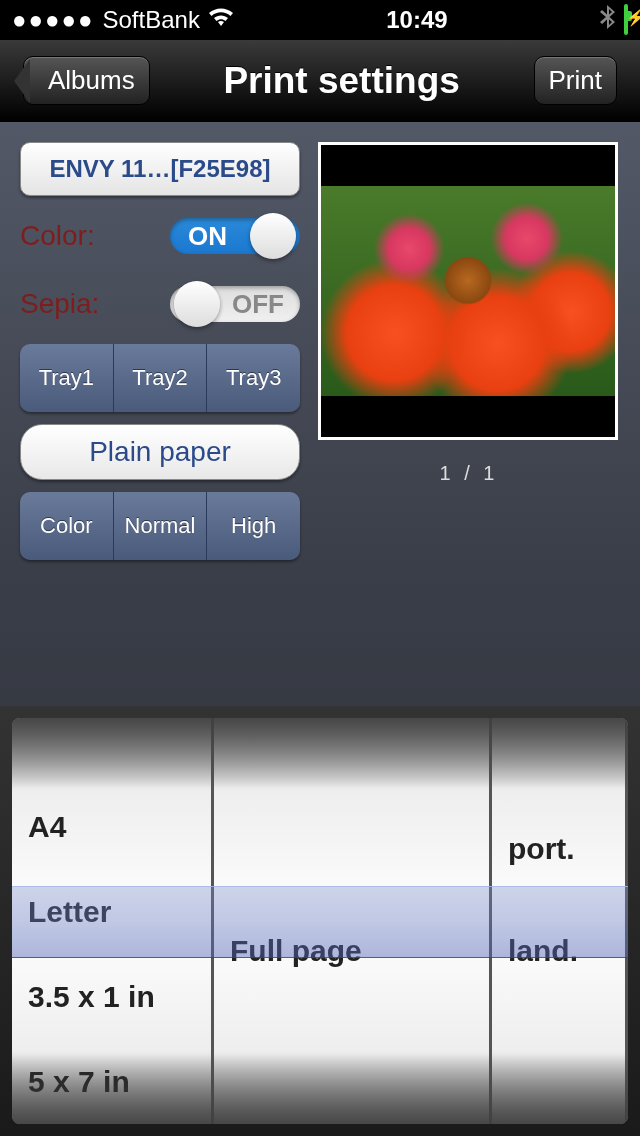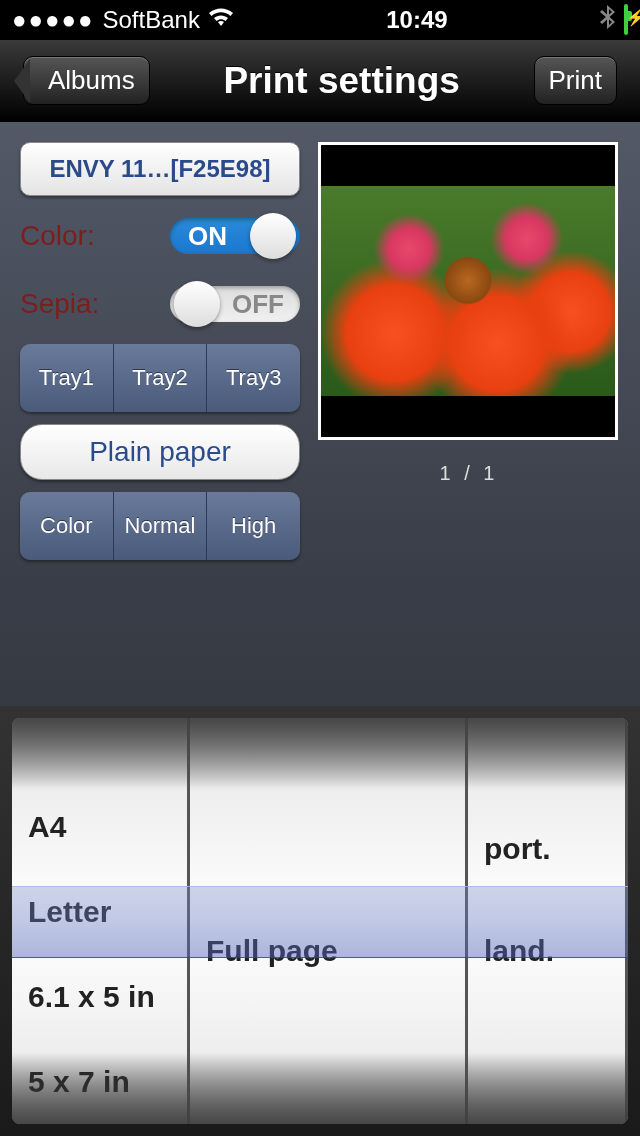--- a/index.html
+++ b/index.html
@@ -57,21 +57,21 @@
  radial-gradient(circle at 85% 60%, #f85020 0%, #e84010 14%, transparent 22%),
  linear-gradient(#4a7a2a,#2a5a1a);
 }
 .page-count { color:#ddd; font-size:20px; text-align:center; margin-top:22px; letter-spacing:4px; }
 
 
 .picker { position:absolute; bottom:0; left:0; right:0; height:430px; background:linear-gradient(#333,#1a1a1a); padding:12px; }
 .picker-inner { height:100%; display:flex; border-radius:8px; overflow:hidden; background:linear-gradient(#888 0%,#eee 18%,#fff 50%,#eee 82%,#888 100%); position:relative; }
 .picker-col { border-right:3px solid #555; display:flex; flex-direction:column; position:relative; }
 .picker-col:last-child { border-right:none; }
-.pc1 { width:178px; }
+.pc1 { width:202px; }
 .pc2 { width:278px; }
 .pc3 { flex:1; }
 .picker-item { height:102px; display:flex; align-items:center; padding-left:16px; font-size:30px; font-weight:bold; color:#222; }
 .picker-col .offset { height:80px; }
 .selection-band { position:absolute; left:0; right:0; top:168px; height:72px; background:linear-gradient(rgba(120,140,200,.35),rgba(80,100,180,.45)); border-top:1px solid rgba(170,190,240,.8); border-bottom:1px solid rgba(50,60,120,.8); pointer-events:none; }
 .fade-top,.fade-bottom { position:absolute; left:0; right:0; height:70px; pointer-events:none; }
 .fade-top { top:0; background:linear-gradient(rgba(60,60,60,.85),transparent); }
 .fade-bottom { bottom:0; background:linear-gradient(transparent,rgba(60,60,60,.85)); }
 </style>
 </head>
@@ -146,21 +146,21 @@
     <div class="page-count">1  /  1</div>
   </div>
 </div>
 
 <div class="picker">
   <div class="picker-inner">
     <div class="picker-col pc1">
       <div class="offset"></div>
       <div class="picker-item">A4</div>
       <div class="picker-item">Letter</div>
-      <div class="picker-item">6.1 x 5 in</div>
+      <div class="picker-item">3.5 x 1 in</div>
       <div class="picker-item">5 x 7 in</div>
     </div>
     <div class="picker-col pc2">
       <div class="offset"></div>
       <div class="picker-item"></div>
       <div class="picker-item">Full page</div>
     </div>
     <div class="picker-col pc3">
       <div class="offset"></div>
       <div class="picker-item">port.</div>

